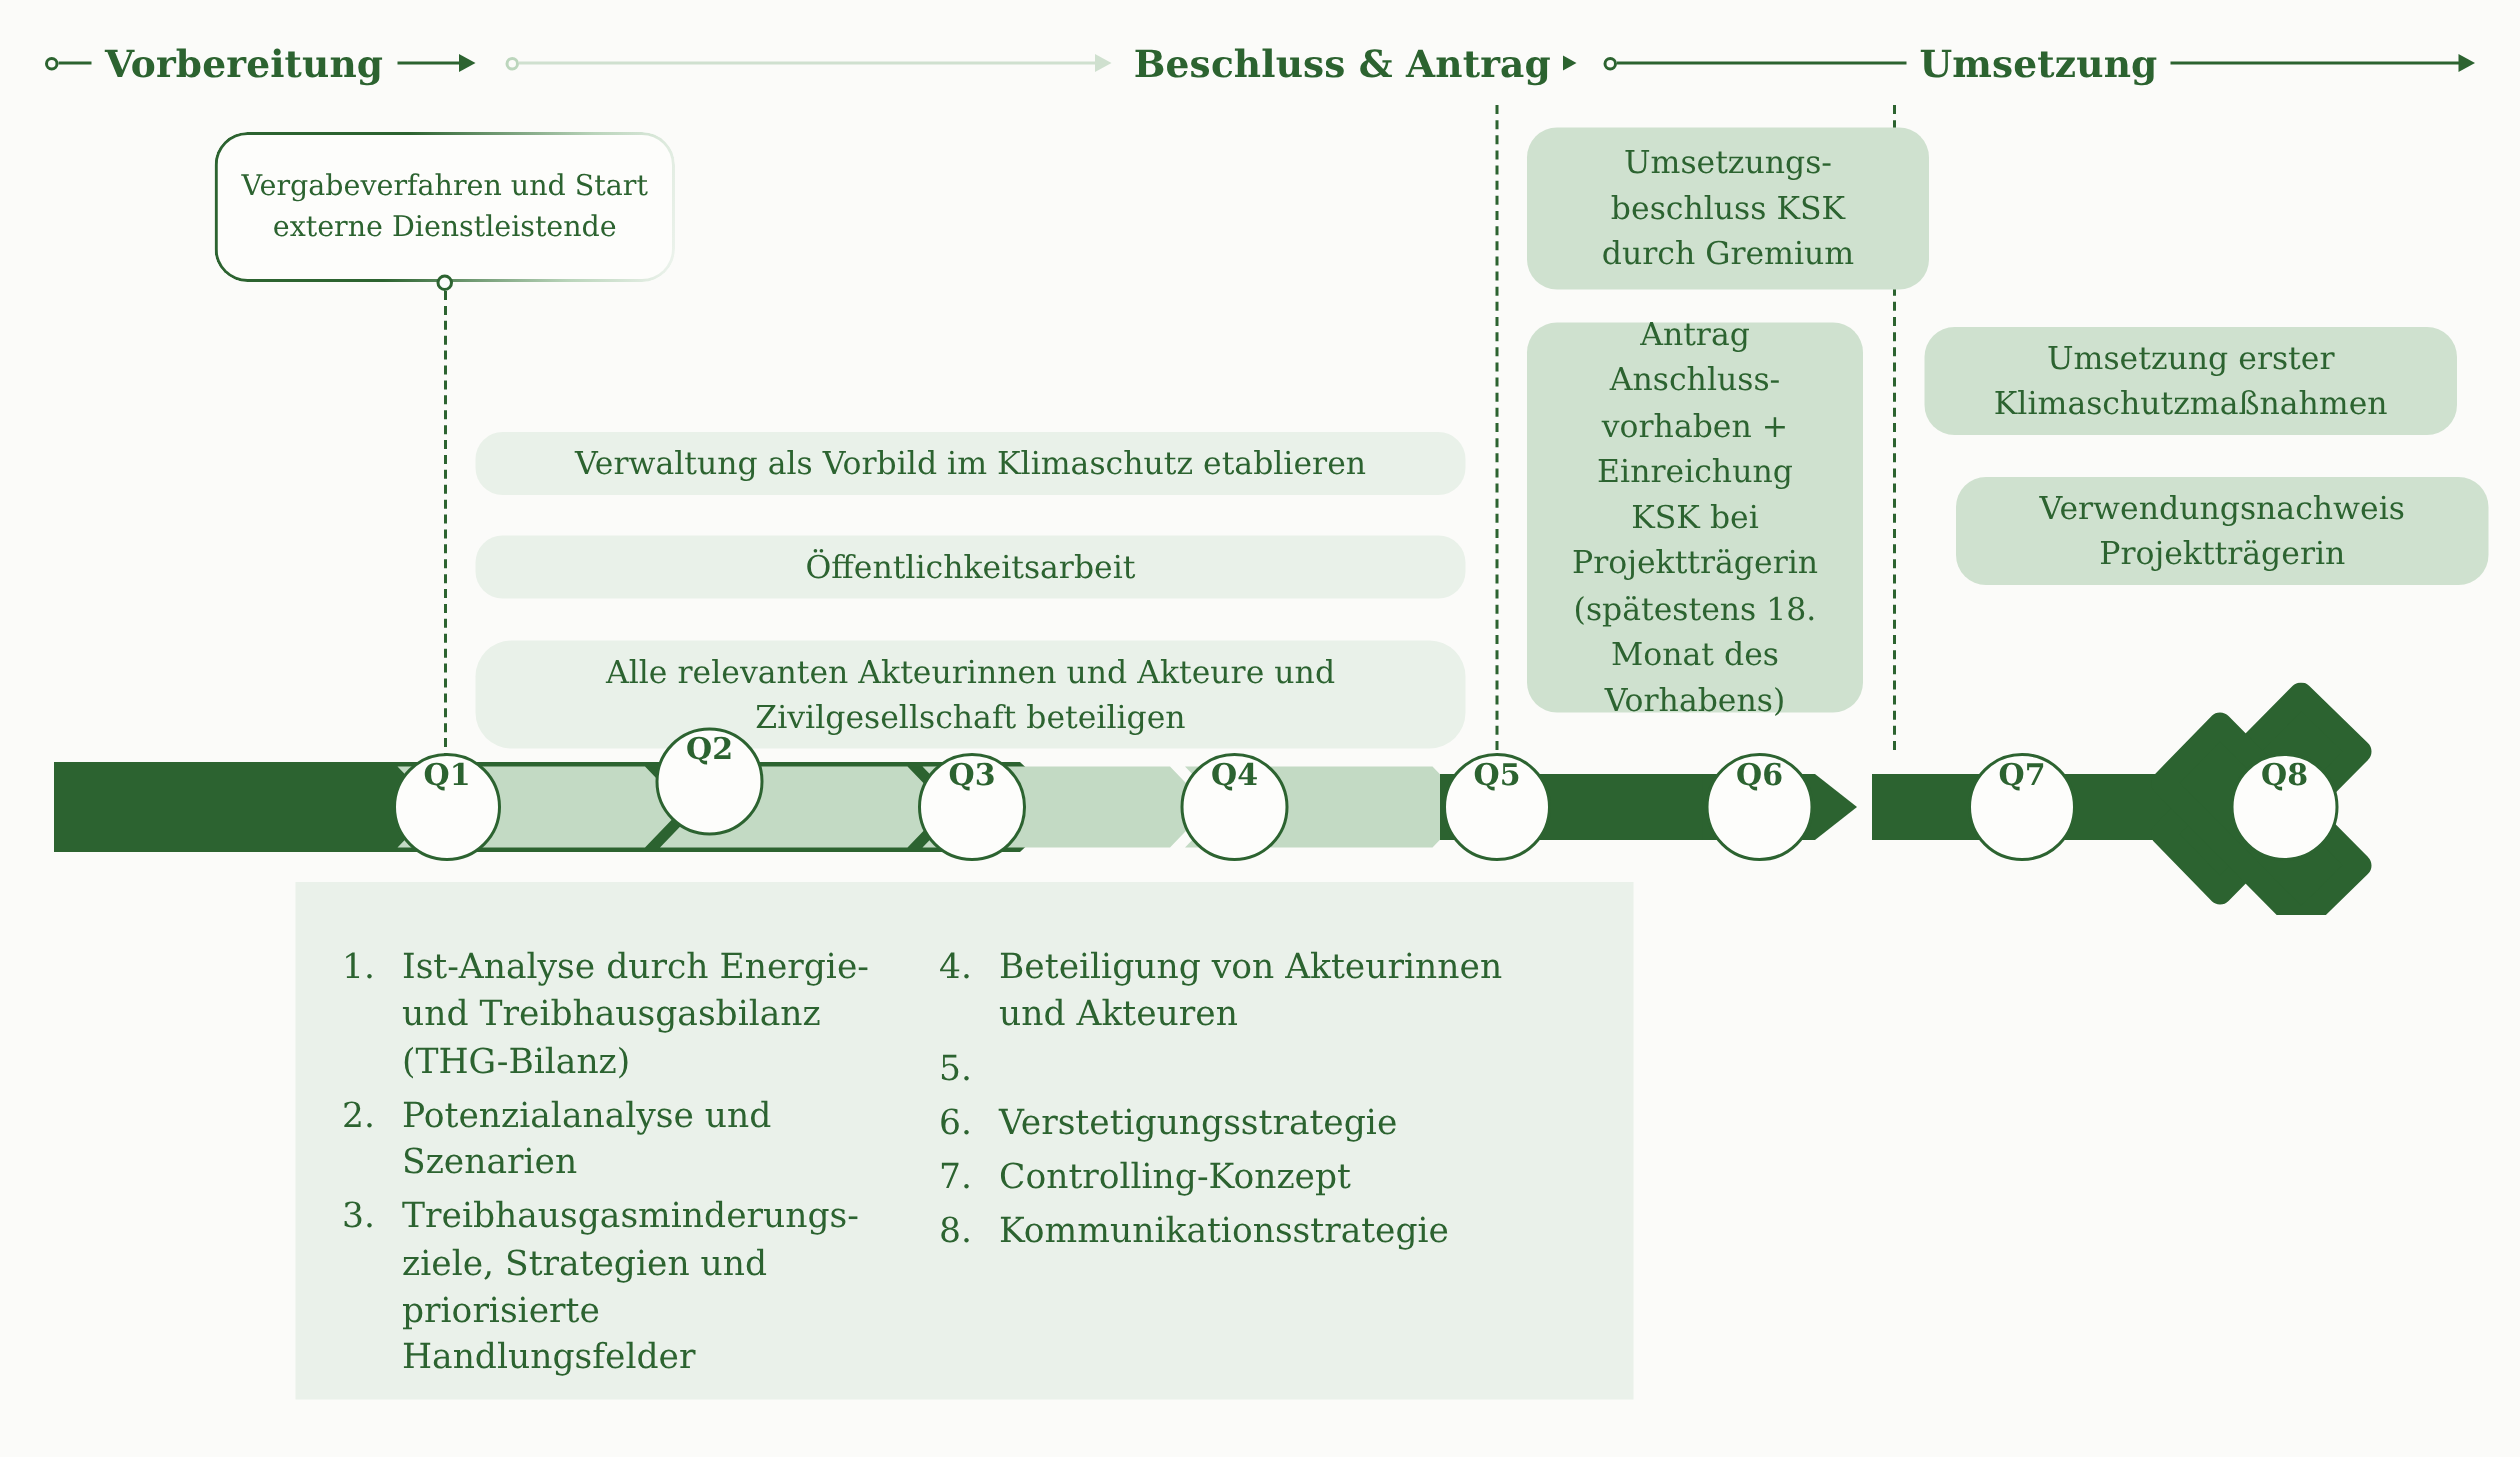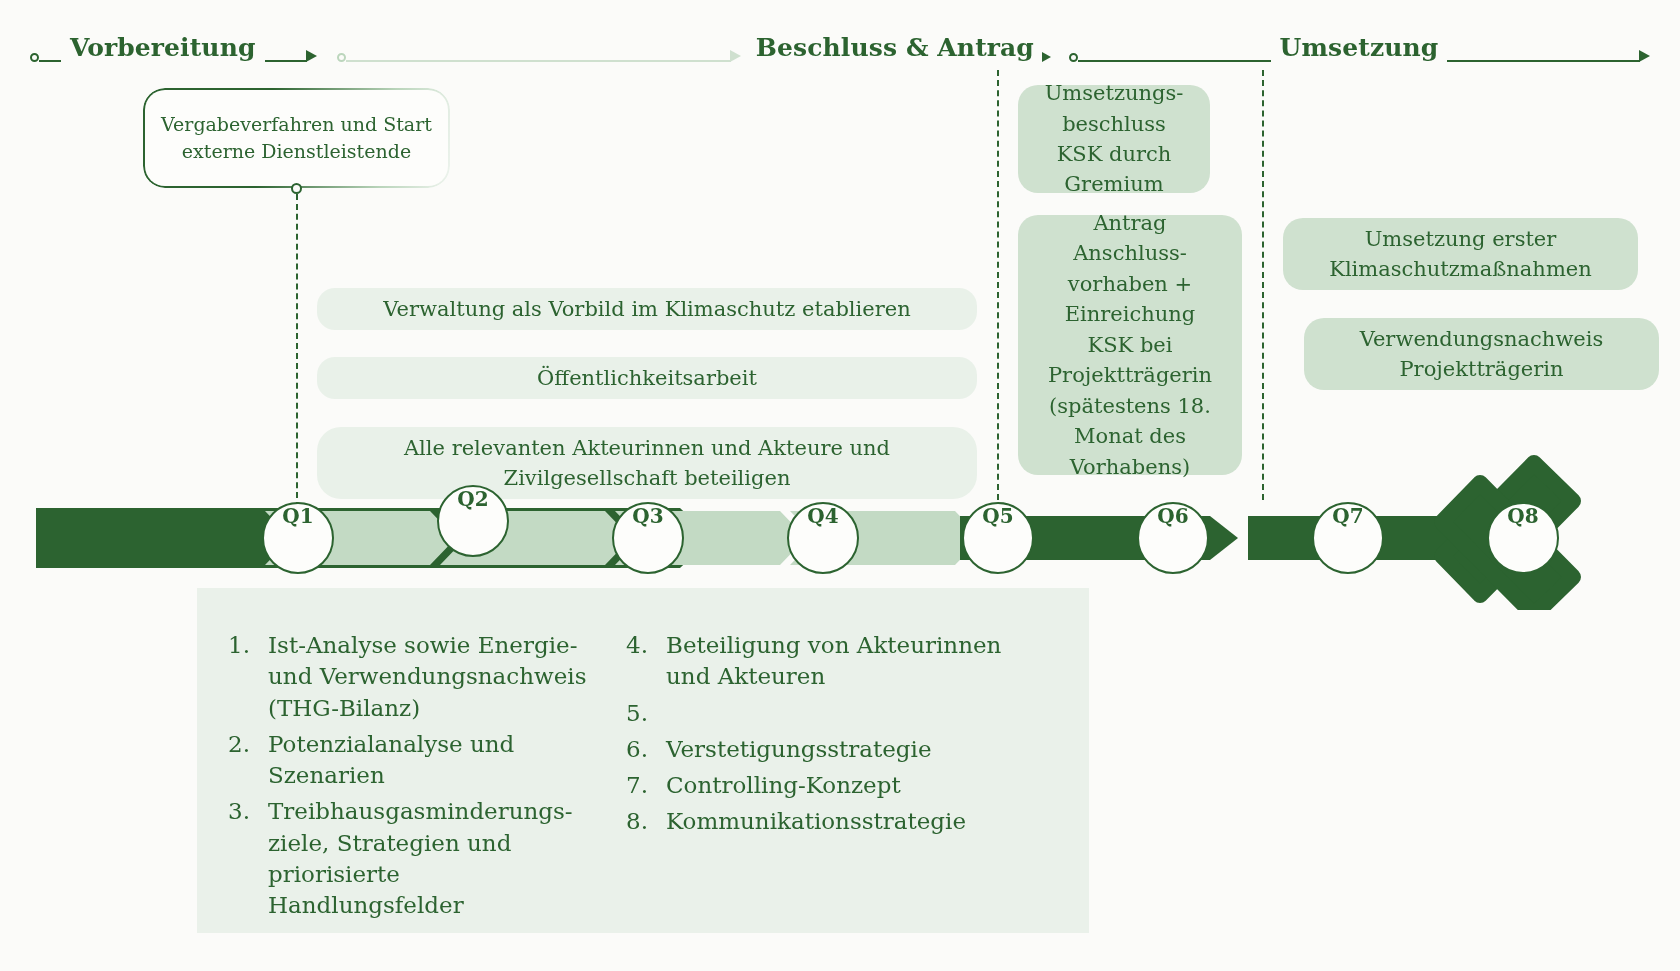--- a/index.html
+++ b/index.html
@@ -27,21 +27,21 @@
     position: absolute;
     left: 30px;
     top: 22px;
     width: 1620px;
     height: 40px;
     display: flex;
     align-items: center;
   }
   .phase {
     display: flex;
-    align-items: flex-end;
+    align-items: center;
     height: 40px;
   }
   .phase-dot {
     width: 9px; height: 9px;
     border-radius: 50%;
     border: 2px solid #2c6330;
     box-sizing: border-box;
     background: #fbfbf9;
     flex: 0 0 auto;
   }
@@ -249,21 +249,21 @@
   <div class="pill light" style="left:317px; top:288px; width:660px; height:42px;">
     <span>Verwaltung als Vorbild im Klimaschutz etablieren</span>
   </div>
   <div class="pill light" style="left:317px; top:357px; width:660px; height:42px;">
     <span>Öffentlichkeitsarbeit</span>
   </div>
   <div class="pill light" style="left:317px; top:427px; width:660px; height:72px; border-radius:24px;">
     <span>Alle relevanten Akteurinnen und Akteure und Zivilgesellschaft beteiligen</span>
   </div>
 
-  <div class="pill mid" style="left:1018px; top:85px; width:192px; height:108px;">
+  <div class="pill mid" style="left:1018px; top:85px; width:268px; height:108px;">
     <span>Umsetzungs- beschluss KSK durch Gremium</span>
   </div>
   <div class="pill mid" style="left:1018px; top:215px; width:224px; height:260px;align-items:center;">
     <span>Antrag Anschluss- vorhaben + Einreichung KSK bei Projektträgerin (spätestens 18. Monat des Vorhabens)</span>
   </div>
 
   <div class="pill mid" style="left:1283px; top:218px; width:355px; height:72px;">
     <span>Umsetzung erster Klimaschutzmaßnahmen</span>
   </div>
   <div class="pill mid" style="left:1283px; top:318px; width:355px; height:72px;margin-left:21px;">
@@ -315,21 +315,21 @@
     <div class="q-circle" style="left:1487px; top:47px;">
       <span>Q8</span>
     </div>
   </div>
 
   <div class="panel-cols" style="left:228px; top:630px; width:830px;">
 
     <ol class="tasks" style="width:370px;">
       <li>
         <span class="num">1.</span>
-        <span class="txt">Ist-Analyse sowie Energie- und Verwendungsnachweis (THG-Bilanz)</span>
+        <span class="txt">Ist-Analyse durch Energie- und Treibhausgasbilanz (THG-Bilanz)</span>
       </li>
       <li>
         <span class="num">2.</span>
         <span class="txt">Potenzialanalyse und Szenarien</span>
       </li>
       <li>
         <span class="num">3.</span>
         <span class="txt">Treibhausgasminderungs-ziele, Strategien und priorisierte Handlungsfelder</span>
       </li>
     </ol>

